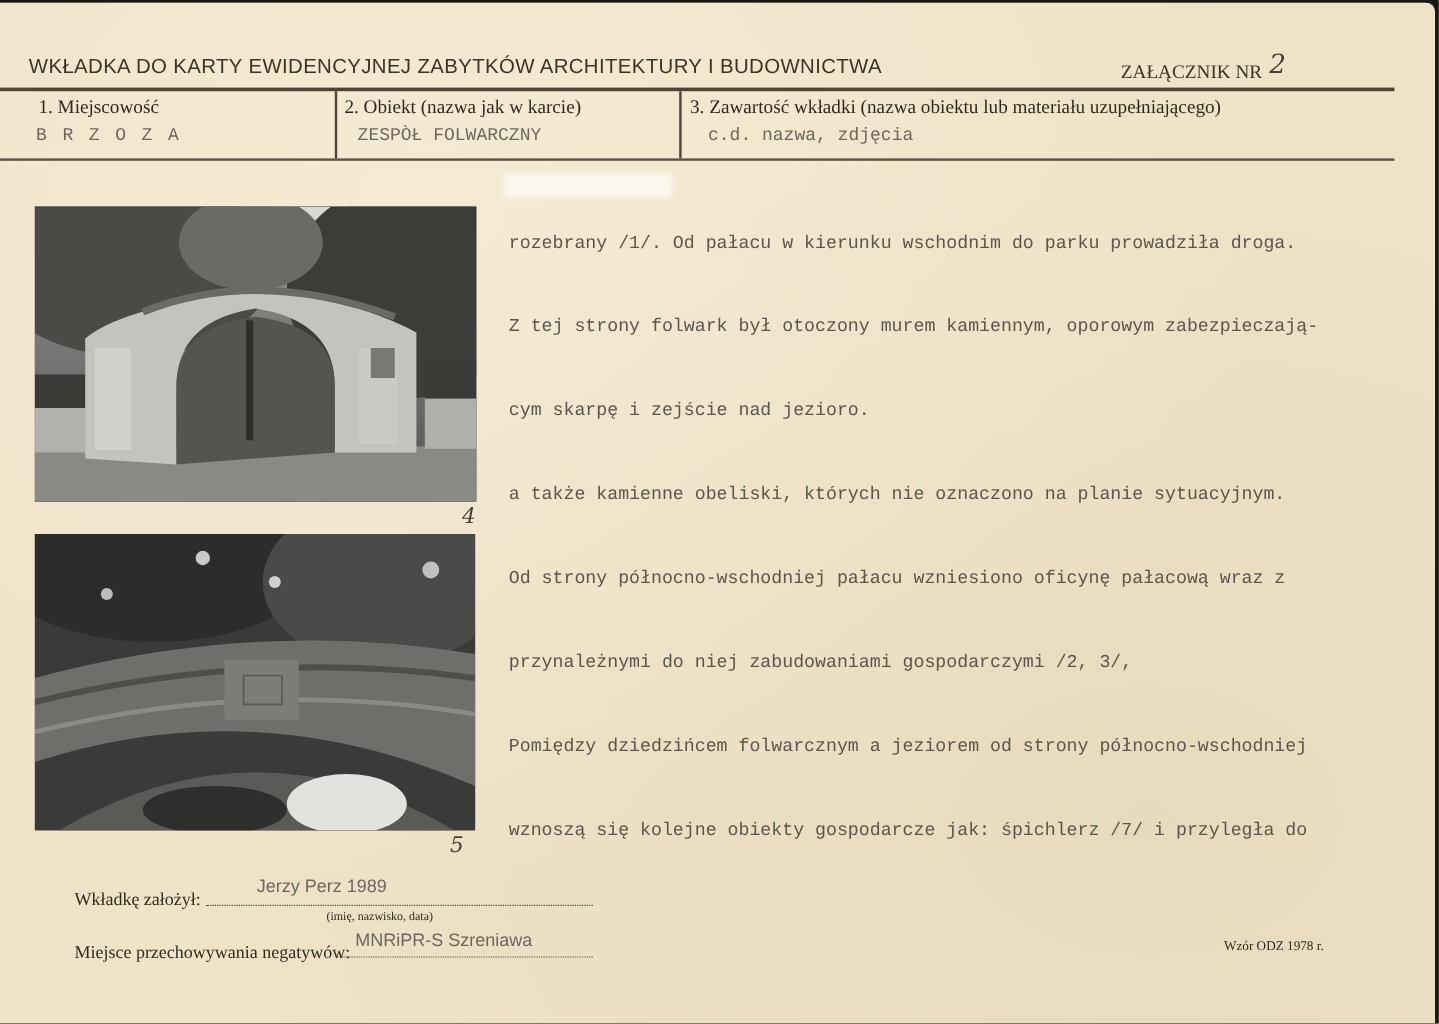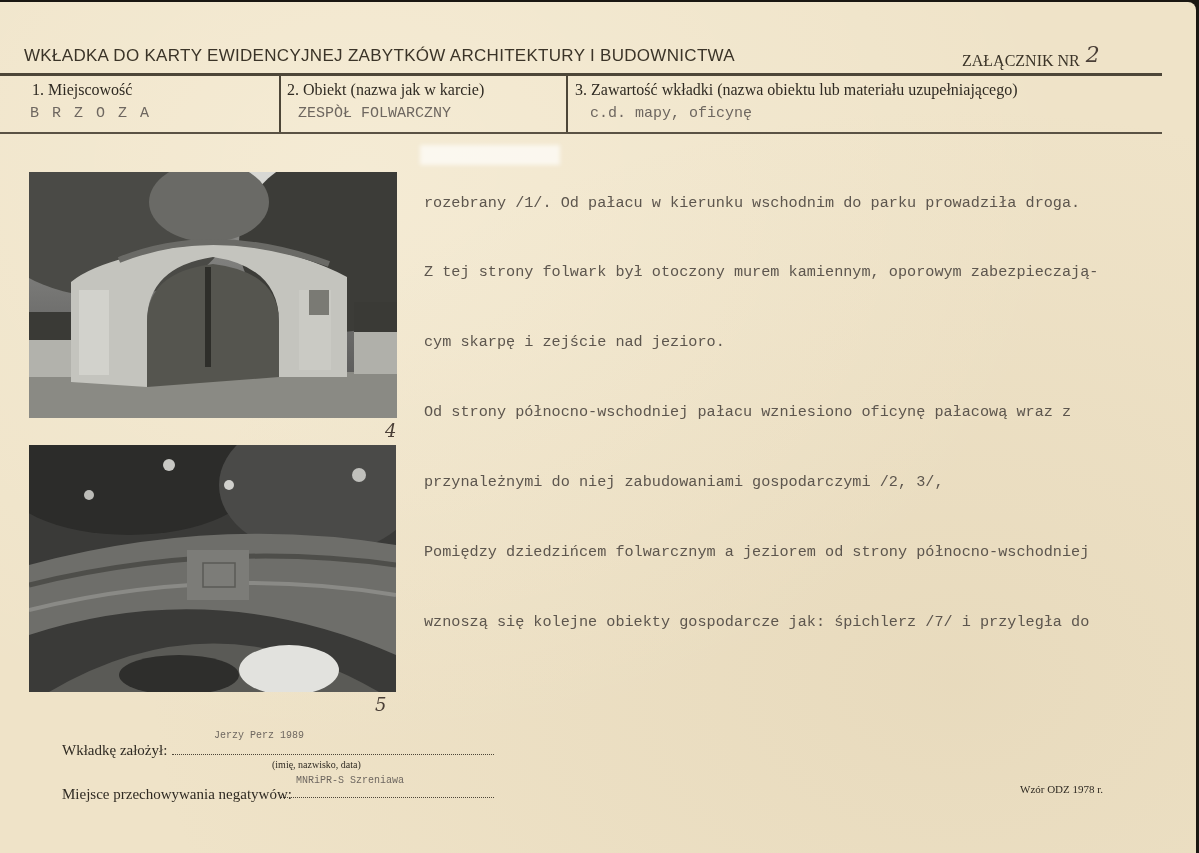--- a/index.html
+++ b/index.html
@@ -17,21 +17,21 @@
       radial-gradient(ellipse at 80% 80%, rgba(200,180,140,0.18), rgba(0,0,0,0) 60%);
     border-top-right-radius: 8px;
   }
   .form-title {
     position: absolute; left: 24px; top: 44px;
     font-family: Liberation Sans, sans-serif; font-size: 17px; letter-spacing: 0.3px;
     color: #3b3428; white-space: nowrap;
   }
   .annex {
     position: absolute; left: 934px; top: 44px;
-    font-family: "Liberation Serif", serif; font-size: 16px; color: #3b3428; white-space: nowrap; margin-left: 28px;
+    font-family: "Liberation Serif", serif; font-size: 16px; color: #3b3428; white-space: nowrap;
   }
   .annex .num {
     font-family: "DejaVu Serif", serif; font-style: italic; font-size: 22px; margin-left: 6px;
     color: #4a3f37; position: relative; top: -4px;
   }
   .rule-top { position: absolute; left: 0; top: 71px; width: 1162px; height: 3px; background: #4d4638; }
   .rule-bot { position: absolute; left: 0; top: 130px; width: 1162px; height: 2px; background: #5a5244; }
   .vsep { position: absolute; top: 74px; height: 56px; width: 2px; background: #4d4638; }
   .field-label {
     position: absolute; top: 79px; font-family: "Liberation Serif", serif; font-size: 16px; color: #2f2a22; white-space: nowrap;
@@ -58,21 +58,21 @@
   .photo-num {
     position: absolute; font-family: "DejaVu Serif", serif; font-style: italic; font-size: 18px; color: #4a3f37;
   }
   .sig-label {
     position: absolute; font-family: "Liberation Serif", serif; font-size: 15px; color: #2f2a22; white-space: nowrap;
   }
   .sig-line {
     position: absolute; height: 0; border-bottom: 1px dotted #4d4638;
   }
   .sig-value {
-    position: absolute; font-family: Liberation Mono, monospace; font-size: 10px; color: #6e6760; white-space: nowrap;
+    position: absolute; font-family: Liberation Sans, sans-serif; font-size: 15px; color: #6e6760; white-space: nowrap;
   }
   .sig-hint {
     position: absolute; font-family: "Liberation Serif", serif; font-size: 10px; color: #2f2a22; white-space: nowrap;
   }
   .pattern {
     position: absolute; left: 1020px; top: 781px;
     font-family: "Liberation Serif", serif; font-size: 11px; color: #2f2a22; white-space: nowrap;
   }
 </style>
 </head>
@@ -90,21 +90,21 @@
   <div class="vsep" style="left:566px"></div>
   <div class="rule-bot"></div>
 
   <div class="field-label" style="left:32px">1. Miejscowość</div>
   <div class="field-value" style="left:30px; letter-spacing:2px">B R Z O Z A</div>
 
   <div class="field-label" style="left:287px">2. Obiekt (nazwa jak w karcie)</div>
   <div class="field-value" style="left:298px">ZESPÒŁ FOLWARCZNY</div>
 
   <div class="field-label" style="left:575px">3. Zawartość wkładki (nazwa obiektu lub materiału uzupełniającego)</div>
-  <div class="field-value" style="left:590px">c.d. mapy, oficynę</div>
+  <div class="field-value" style="left:590px">c.d. nazwa, zdjęcia</div>
 
   <div class="photo photo1">
     <svg viewBox="0 0 368 246" preserveAspectRatio="none">
       <defs>
         <linearGradient id="sky1" x1="0" y1="0" x2="0" y2="1">
           <stop offset="0" stop-color="#9a9a96"></stop>
             <stop offset="1" stop-color="#505050"></stop>
         </linearGradient>
       </defs>
       <rect width="368" height="246" fill="url(#sky1)"></rect>
@@ -146,20 +146,21 @@
       <ellipse cx="260" cy="225" rx="50" ry="25" fill="#e2e2de"></ellipse>
       <ellipse cx="150" cy="230" rx="60" ry="20" fill="#2e2e2c"></ellipse>
     </svg>
   </div>
   <div class="photo-num" style="left:375px; top:692px">5</div>
 
   <div class="typed">
     <span class="ln">rozebrany /1/. Od pałacu w kierunku wschodnim do parku prowadziła droga.</span>
     <span class="ln">Z tej strony folwark był otoczony murem kamiennym, oporowym zabezpieczają-</span>
     <span class="ln">cym skarpę i zejście nad jezioro.</span>
+    <span class="ln">a także kamienne obeliski, których nie oznaczono na planie sytuacyjnym.</span>
     <span class="ln">Od strony północno-wschodniej pałacu wzniesiono oficynę pałacową wraz z</span>
     <span class="ln">przynależnymi do niej zabudowaniami gospodarczymi /2, 3/,</span>
     <span class="ln">Pomiędzy dziedzińcem folwarcznym a jeziorem od strony północno-wschodniej</span>
     <span class="ln">wznoszą się kolejne obiekty gospodarcze jak: śpichlerz /7/ i przyległa do</span>
     
     
     
     
     
     

